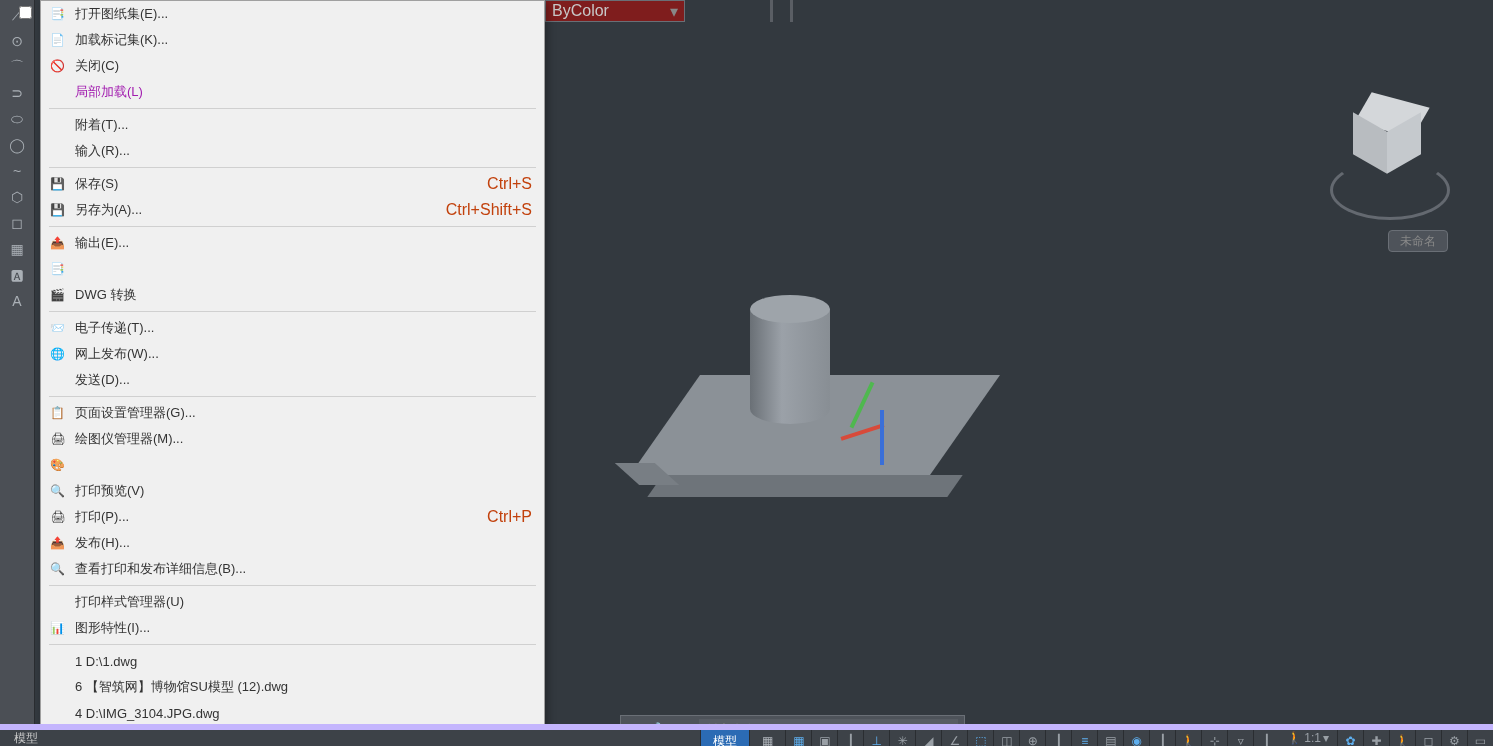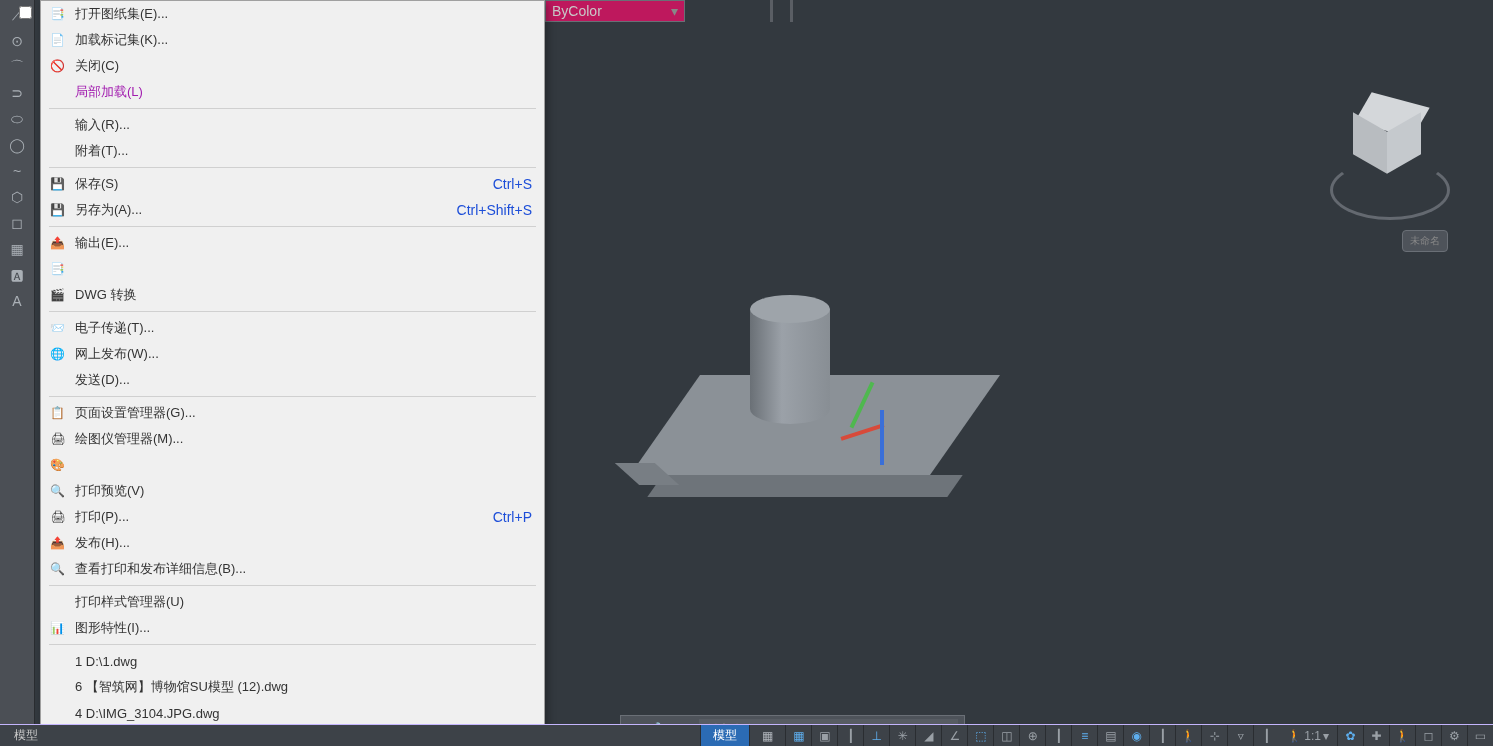--- a/index.html
+++ b/index.html
@@ -1,55 +1,55 @@
 <!DOCTYPE html>
 <html><head>
   <meta charset="utf-8">
   <style>
     *{margin:0;padding:0;box-sizing:border-box;font-family:"Microsoft YaHei",SimSun,sans-serif;user-select:none}
     body{width:1493px;height:746px;background:#33393f;overflow:hidden;position:relative;font-size:13px}
     .left-toolbar{position:absolute;left:0;top:0;width:35px;height:100%;background:#4b4f55;border-right:1px solid #2a2d31;display:flex;flex-direction:column;align-items:center;padding-top:5px;gap:6px}
     .tb-btn{width:20px;height:20px;color:#aab0b6;font-size:14px;display:flex;align-items:center;justify-content:center;cursor:pointer}
     .by-chk{position:absolute;left:19px;top:5px;color:#c8c8c8;font-size:12px;display:flex;align-items:flex-end;gap:14px}
     .by-chk input{margin:0}
-    .bycolor-drop{position:absolute;left:545px;top:0;width:140px;height:22px;background:#be185d;border:1px solid #6a6f76;color:#c8c8c8;font-size:14px;display:flex;align-items:center;padding:9px 6px}
+    .bycolor-drop{position:absolute;left:545px;top:0;width:140px;height:22px;background:#7f1d1d;border:1px solid #6a6f76;color:#c8c8c8;font-size:16px;display:flex;align-items:center;padding:9px 6px}
     .bycolor-drop::after{content:"▾";position:absolute;right:6px;color:#888}
     .top-sep{position:absolute;left:770px;top:0;width:3px;height:22px;background:#5a5e64}
     .top-sep2{position:absolute;left:790px;top:0;width:3px;height:22px;background:#5a5e64}
     .menu{position:absolute;left:40px;top:0;width:505px;height:740px;background:#f0f0f0;border:1px solid #a0a0a0;box-shadow:3px 3px 8px rgba(0,0,0,.3);color:#333;overflow:hidden}
     .mi{display:flex;align-items:center;height:26px;padding:0 12px 0 34px;position:relative;cursor:default}
     .mi.disabled{color:#a21caf}
     .mi .ic{position:absolute;left:8px;top:4px;width:18px;height:18px;display:flex;align-items:center;justify-content:center;font-size:12px}
     .mi .label{flex:1}
-    .mi .sh{color:#1d4ed8;font-size:14px}
+    .mi .sh{color:#c2410c;font-size:16px}
     .sep{height:1px;background:#d0d0d0;margin:3px 8px}
     .viewport{position:absolute;left:35px;top:25px;right:0;bottom:20px;background:#33393f}
     .viewcube{position:absolute;right:40px;top:70px;width:125px;height:125px}
     .cube-ring{position:absolute;width:120px;height:60px;left:2px;top:65px;border:3px solid #646970;border-radius:50%;border-top-color:transparent}
     .cube{position:absolute;left:25px;top:5px;width:75px;height:75px}
     .cube-top{position:absolute;width:58px;height:30px;background:#d4d7da;transform:skew(-30deg,15deg);left:10px;top:0}
     .cube-left{position:absolute;width:34px;height:42px;background:#b8bcc0;transform:skew(0deg,30deg);left:0;top:22px}
     .cube-right{position:absolute;width:34px;height:42px;background:#c5c9cd;transform:skew(0deg,-30deg);left:34px;top:22px}
-    .viewcube-label{position:absolute;right:45px;top:205px;width:46px;height:22px;background:#4e535a;border:1px solid #6a6f76;border-radius:4px;color:#888;font-size:10px;display:flex;align-items:center;justify-content:center}
+    .viewcube-label{position:absolute;right:45px;top:205px;width:60px;height:22px;background:#4e535a;border:1px solid #6a6f76;border-radius:4px;color:#888;font-size:12px;display:flex;align-items:center;justify-content:center}
     .model3d{position:absolute;left:580px;top:285px;width:370px;height:200px}
     .slab{position:absolute;width:320px;height:140px;left:20px;top:65px}
     .slab-top{position:absolute;width:300px;height:100px;background:#8b9197;transform:skew(-35deg);left:30px;top:0}
     .slab-front{position:absolute;width:300px;height:22px;background:#6e747a;transform:skew(-35deg);left:20px;top:100px}
     .slab-side{position:absolute;width:40px;height:22px;background:#787e84;transform:skew(48deg);left:-8px;top:88px}
     .cylinder{position:absolute;left:135px;top:-15px;width:85px;height:130px}
     .cyl-body{position:absolute;width:80px;height:115px;background:linear-gradient(90deg,#6a7076 0%,#9ba1a8 40%,#888e94 100%);top:14px;border-radius:0 0 40px 40px/0 0 15px 15px}
     .cyl-top{position:absolute;width:80px;height:28px;background:#9ea4aa;border-radius:50%;top:0}
     .axes{position:absolute;left:805px;top:365px;width:60px;height:80px}
     .ax-z{position:absolute;width:4px;height:55px;background:#3a6fd8;left:40px;top:20px}
     .ax-y{position:absolute;width:4px;height:50px;background:#4fb84f;left:20px;top:-10px;transform:rotate(25deg)}
     .ax-x{position:absolute;width:45px;height:4px;background:#d84a3a;left:0;top:40px;transform:rotate(-18deg)}
     .cmd-bar{position:absolute;left:585px;top:690px;width:345px;height:28px;background:#4e535a;border:1px solid #6a6f76;display:flex;align-items:center;gap:4px;padding:0 6px}
     .cmd-bar .cbtn{width:20px;height:20px;color:#aab0b6;display:flex;align-items:center;justify-content:center;font-size:13px;cursor:pointer}
     .cmd-bar .ci{flex:1;height:20px;background:#575c63;border:none;color:#9a9f a5;font-size:12px;padding:0 6px;font-style:italic;color:#8a8f95}
-    .status-bar{position:absolute;left:0;bottom:0;width:100%;height:22px;background:#3d4248;border-top:1px solid #c4b5fd;display:flex;align-items:center;color:#c8c8c8;font-size:12px}
+    .status-bar{position:absolute;left:0;bottom:0;width:100%;height:22px;background:#3d4248;border-top:6px solid #c4b5fd;display:flex;color:#c8c8c8;font-size:12px}
     .status-bar .sl{padding:0 14px}
     .status-bar .tabs{display:flex;margin-left:auto}
     .status-bar .st{padding:0 12px;height:22px;display:flex;align-items:center;border-left:1px solid #2a2d31;cursor:pointer;color:#b0b5bb}
     .status-bar .st.active{background:#2b6bb4;color:#fff}
     .status-bar .sicons{display:flex;gap:0}
     .status-bar .sic{width:26px;height:22px;display:flex;align-items:center;justify-content:center;border-left:1px solid #2a2d31;cursor:pointer;color:#9aa0a6;font-size:12px}
     .status-bar .sic.blue{color:#5eafef}
     .ratio{color:#9aa0a6;padding:0 8px;display:flex;align-items:center;gap:2px}
   </style>
 </head>
@@ -127,25 +127,25 @@
       <span class="ic">🚫</span>
       <span class="label">关闭(C)</span>
     </div>
     <div class="mi disabled">
       <span class="ic"></span>
       <span class="label">局部加载(L)</span>
     </div>
     <div class="sep"></div>
     <div class="mi">
       <span class="ic"></span>
+      <span class="label">附着(T)...</span>
+    </div>
+    <div class="mi">
+      <span class="ic"></span>
       <span class="label">输入(R)...</span>
-    </div>
-    <div class="mi">
-      <span class="ic"></span>
-      <span class="label">附着(T)...</span>
     </div>
     <div class="sep"></div>
     <div class="mi">
       <span class="ic">💾</span>
       <span class="label">保存(S)</span>
       <span class="sh">Ctrl+S</span>
     </div>
     <div class="mi">
       <span class="ic">💾</span>
       <span class="label">另存为(A)...</span>

